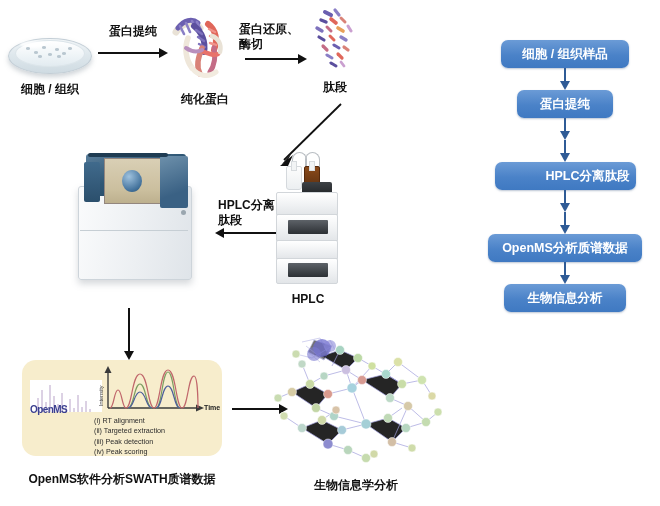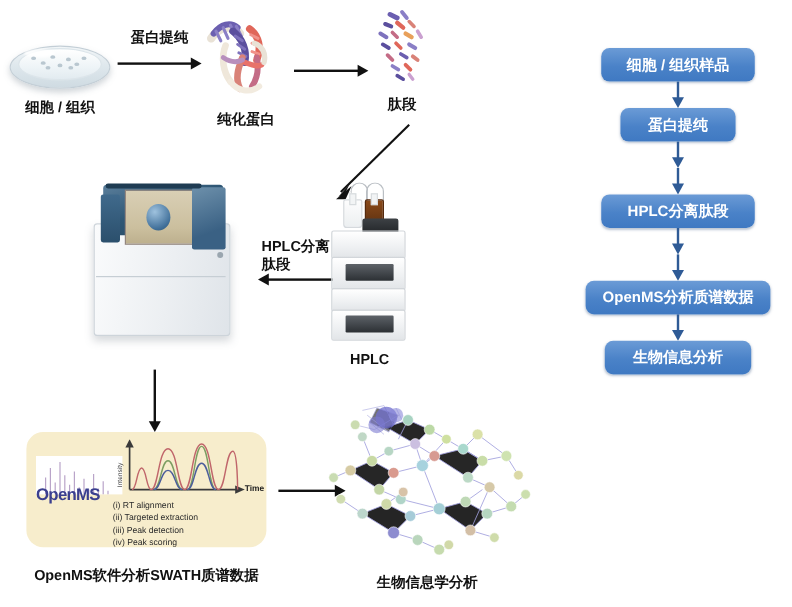--- a/index.html
+++ b/index.html
@@ -102,21 +102,21 @@
   
   .openms{position:absolute;background:#f7edcc;border-radius:14px;}
   .openms .chart{position:absolute;}
   .openms .ylab{position:absolute;transform:rotate(-90deg);transform-origin:left top;
     font-size:5.5px;color:#333;font-family:"Liberation Sans",sans-serif;}
   .openms .tlab{position:absolute;font-size:7px;color:#222;font-weight:bold;}
   .openms .steps{position:absolute;font-size:7.2px;color:#2b2b2b;line-height:10.4px;
     font-family:"Liberation Sans",sans-serif;}
   .openms .steps div{white-space:nowrap;}
   .openms .logo{position:absolute;}
-  .openms .logo .txt{position:absolute;left:0;top:0;font-size:14px;font-weight:bold;
+  .openms .logo .txt{position:absolute;left:0;top:0;font-size:10px;font-weight:bold;
     letter-spacing:-.6px;color:#3b3f8f;font-family:"Liberation Sans",sans-serif;}
 
   
   .net{position:absolute;}
 
   
   .flow{position:absolute;left:470px;top:40px;width:190px;}
   .fbox{
     position:relative;margin:0 auto;
     background:linear-gradient(180deg,#6b9bd6 0%,#4a82c8 55%,#3f79c2 100%);
@@ -179,20 +179,22 @@
         <path d="M20 30 C16 40, 18 52, 24 60" stroke="#efe7da" stroke-width="5.5"></path>
         <path d="M24 60 C30 68, 40 70, 48 64" stroke="#f2ebdf" stroke-width="5"></path>
         <path d="M36 44 C42 46, 46 48, 50 46" stroke="#e8726a" stroke-width="4.5"></path>
         <path d="M18 40 C24 44, 30 44, 34 42" stroke="#b88fbd" stroke-width="4"></path>
         <path d="M44 28 C50 30, 54 36, 52 44" stroke="#e9e2d6" stroke-width="4.5"></path>
       </g>
     </svg>
   </div>
   <div class="lbl abs" style="left:163px;top:92px;width:84px;">纯化蛋白</div>
 
+  <div class="lbl lbl-left abs" style="left:239px;top:22px;width:86px;">蛋白还原、
+酶切</div>
   <div class="arrow-h right" style="left:245px;top:54px;width:62px;">
     <div class="shaft" style="width:54px;"></div>
     <div class="head" style="left:53px;"></div>
   </div>
 
   <div class="abs" style="left:305px;top:6px;width:62px;height:72px;">
     <svg width="62" height="72" viewBox="0 0 62 72">
       <g stroke-linecap="round" fill="none">
         <path d="M20 6 l6 3" stroke="#6b5fb0" stroke-width="4"></path>
         <path d="M30 4 l4 5" stroke="#8a7fc6" stroke-width="3.2"></path>
@@ -411,21 +413,21 @@
     <div class="fgap">
         <div class="vline"></div>
         <div class="vhead"></div>
       </div>
 
     <div class="fgap">
         <div class="vline"></div>
         <div class="vhead"></div>
       </div>
 
-    <div class="fbox" style="width:128px;">
+    <div class="fbox" style="width:96px;padding-left:45px;">
       <span>HPLC分离肽段</span>
     </div>
     <div class="fgap">
         <div class="vline"></div>
         <div class="vhead"></div>
       </div>
 
     <div class="fgap">
         <div class="vline"></div>
         <div class="vhead"></div>

